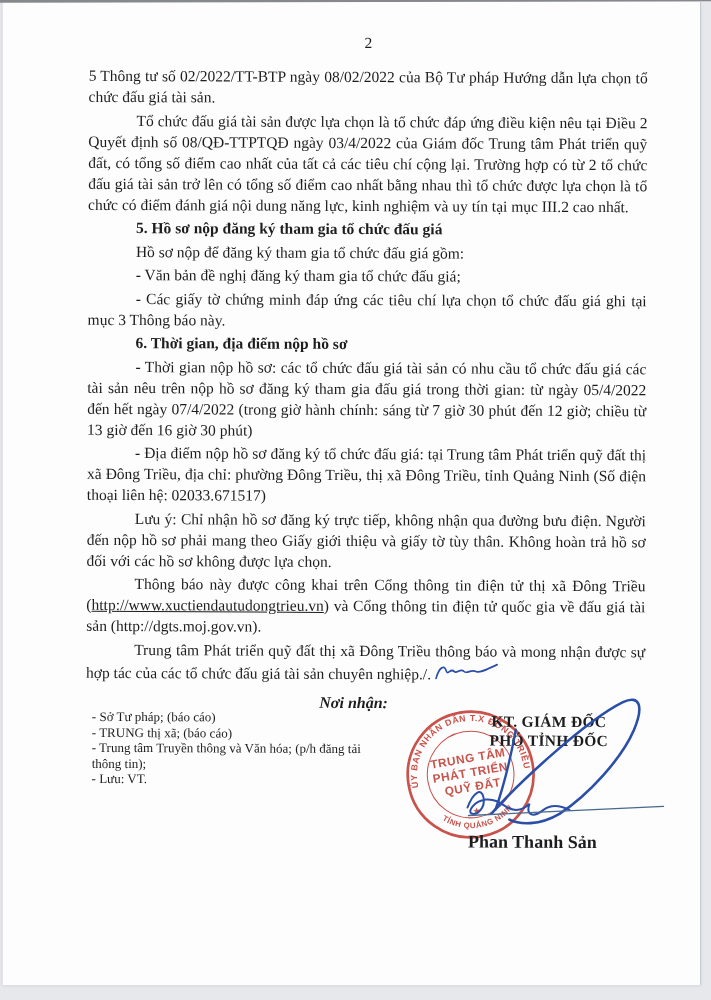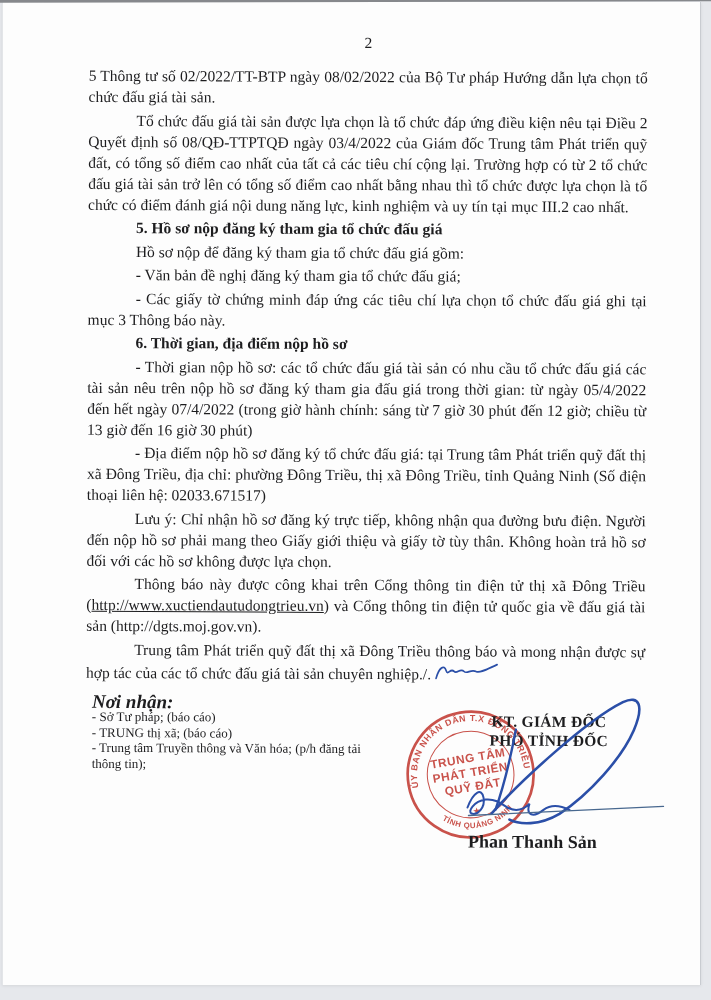--- a/index.html
+++ b/index.html
@@ -32,21 +32,21 @@
   p.noindent { text-indent:0; }
   .b { font-weight:bold; }
   a.doclink { color:inherit; text-decoration:underline; }
   .initials-svg { vertical-align:-4px; margin-left:2px; }
 
   .footer { position:relative; margin-top:7px; height:275px; text-align:left; }
   .recipients {
     position:absolute; left:6px; top:4px; width:296px;
     font-size:13px; line-height:15.5px; text-align:left;
   }
-  .recipients .head { font-weight:bold; font-style:italic; font-size:19px; }
+  .recipients .head { font-weight:bold; font-style:italic; font-size:16px;text-align:right; }
   .sig-titles {
     position:absolute; left:356px; top:20px; width:214px;
     text-align:center; font-weight:bold; font-size:15.5px; line-height:19.5px;
     z-index:2; letter-spacing:0.3px;
   }
   .signer {
     position:absolute; left:340px; top:140px; width:214px;
     text-align:center; font-weight:bold; font-size:18px; z-index:4;
   }
   .stamp {
@@ -94,20 +94,21 @@
           <path d="M3,17 C6,6 11,3 13,9 C15,15 17,6 21,10 C24,13 27,6 31,10 C34,13 38,7 43,10 C47,12 55,7 64,3" fill="none" stroke="#2b4fa8" stroke-width="1.7" stroke-linecap="round"></path>
         </svg></p>
 
     <div class="footer">
 
       <div class="recipients">
         <div class="head">Nơi nhận:</div>
         <div>- Sở Tư pháp; (báo cáo)</div>
         <div>- TRUNG thị xã; (báo cáo)</div>
         <div>- Trung tâm Truyền thông và Văn hóa; (p/h đăng tải thông tin);</div>
+        <div>- Lưu: VT.</div>
       </div>
 
       <div class="sig-titles">
         <div>KT. GIÁM ĐỐC</div>
         <div>PHÓ TỈNH ĐỐC</div>
       </div>
 
       <svg class="stamp" viewBox="0 0 130 130">
         <circle cx="65" cy="65" r="61" fill="none" stroke="#c23b33" stroke-width="2.6"></circle>
         <circle cx="65" cy="65" r="42" fill="none" stroke="#c23b33" stroke-width="1"></circle>

